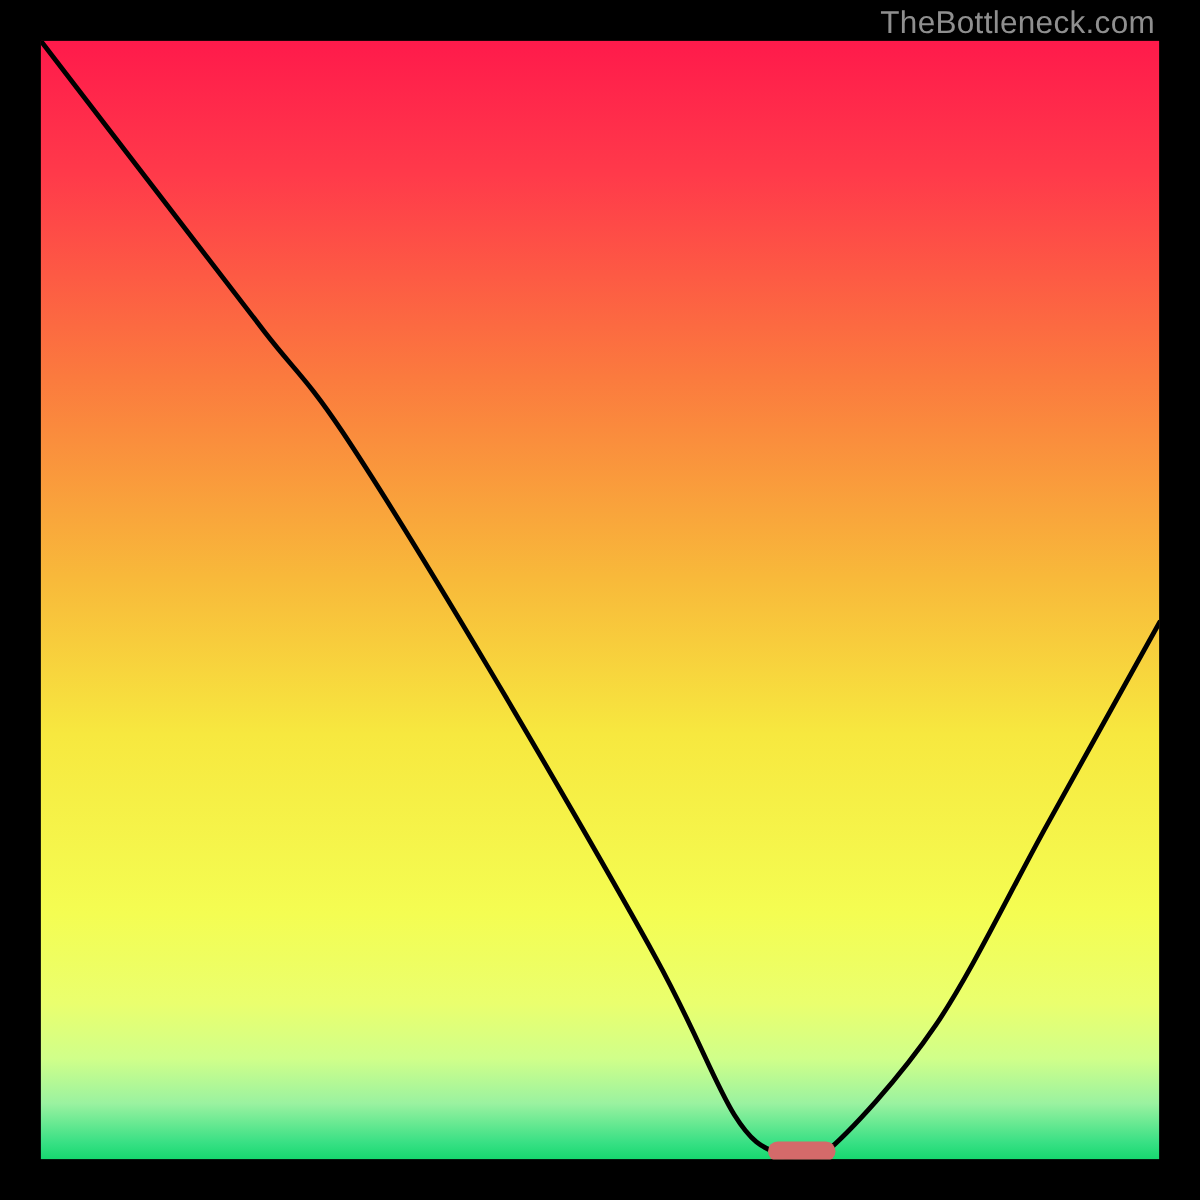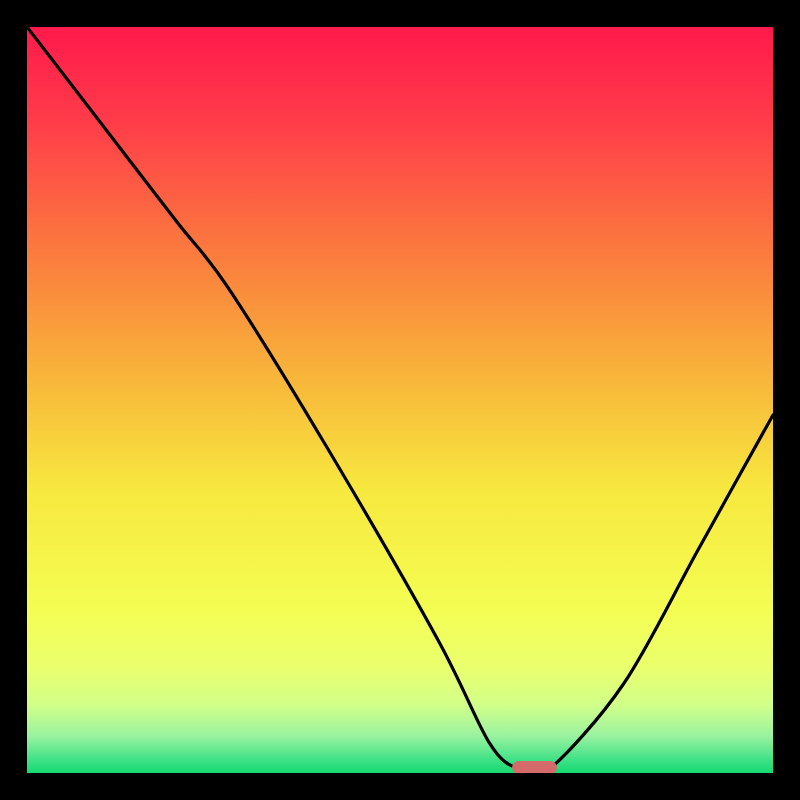--- a/index.html
+++ b/index.html
@@ -80,13 +80,14 @@
       <rect x="0" y="0" width="746" height="746" fill="url(#bg-grad)"></rect>
     </svg>
 
     <svg class="curve" viewBox="0 0 746 746" preserveAspectRatio="none">
       <path id="curve-path" d="M 0,0 C 11.936000000000002,15.516800000000003 50.72800000000001,65.94640000000001 74.60000000000001,96.98000000000002 C 98.47200000000001,128.01360000000003 128.9088,167.70080000000004 149.20000000000002,193.96000000000004 C 169.49120000000002,220.21920000000003 177.548,225.29199999999997 201.42000000000002,261.09999999999997 C 225.29200000000003,296.90799999999996 264.97920000000005,361.6608 298.40000000000003,417.76 C 331.8208,473.8592 384.0408,563.976 410.3,611.72 C 436.55920000000003,659.464 449.3904,695.2719999999999 462.52,716.16 C 475.64959999999996,737.048 482.81120000000004,738.0924 492.36,742.27 C 501.9088,746.4476 505.48959999999994,755.9964 522.1999999999999,742.27 C 538.9104,728.5436 572.9280000000001,691.6912 596.8000000000001,656.48 C 620.672,621.2688 647.528,565.1696000000001 671.4,522.2 C 695.2719999999999,479.23040000000003 734.064,409.4048 746,387.92" fill="none" stroke="#000" stroke-width="3.2" stroke-linecap="round" stroke-linejoin="round"></path>
     </svg>
 
     <div id="marker" class="marker" style="left: 484.9px; width: 44.76px; top: 733.77px; height: 13px; background: rgb(212, 106, 106);"></div>
   </div>
 
+  <div class="watermark">TheBottleneck.com</div>
 </div>
 
 </body></html>

